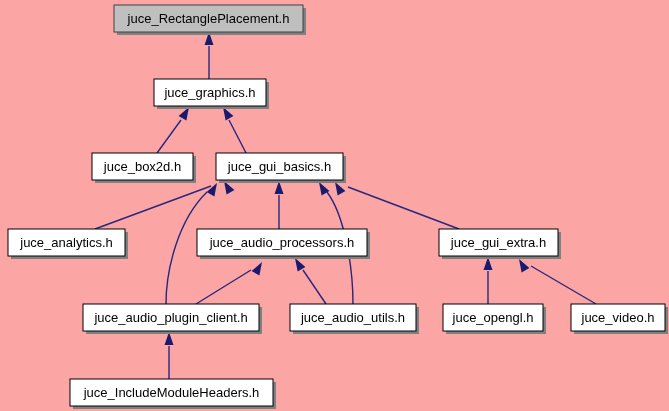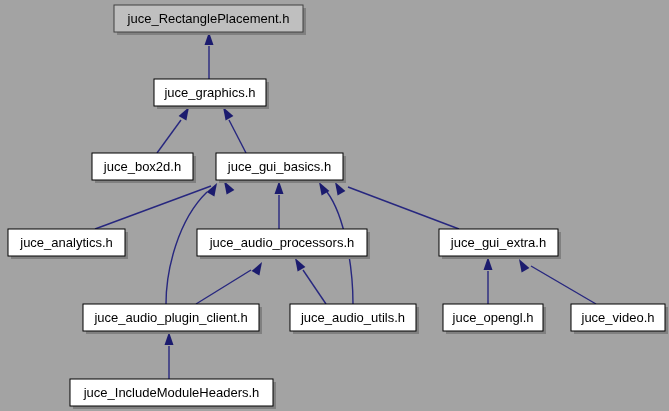--- a/index.html
+++ b/index.html
@@ -5,21 +5,21 @@
 <style>
   html, body {
     margin: 0;
     padding: 0;
     background: #ffffff;
   }
   #graph-root {
     position: relative;
     width: 669px;
     height: 411px;
-    background: #a3a3a3;
+    background: #fca5a5;
     overflow: hidden;
     font-family: "Liberation Sans", sans-serif;
   }
   svg#dep-graph {
     display: block;
     width: 669px;
     height: 411px;
   }
   .node-box {
     fill: #ffffff;

